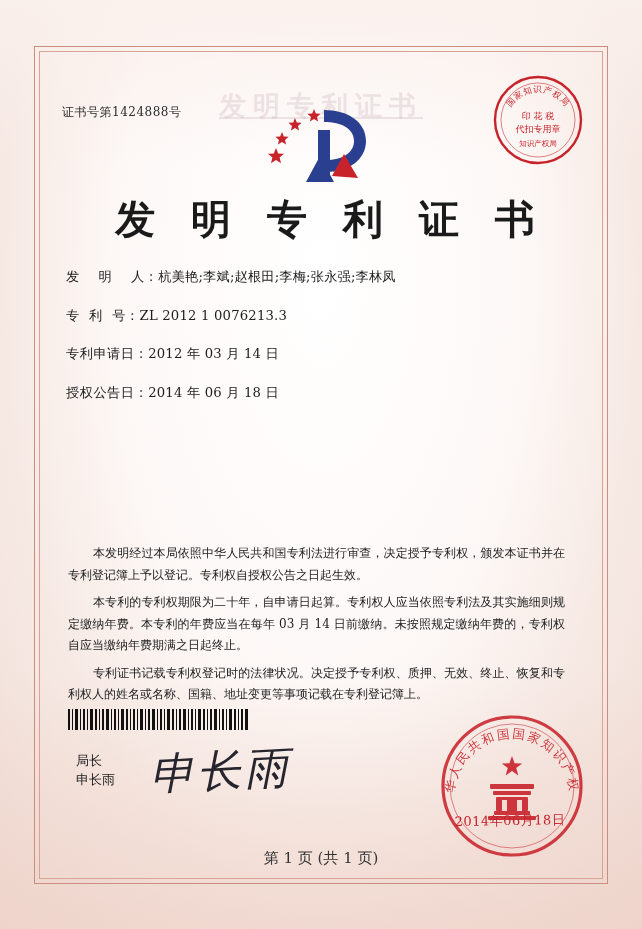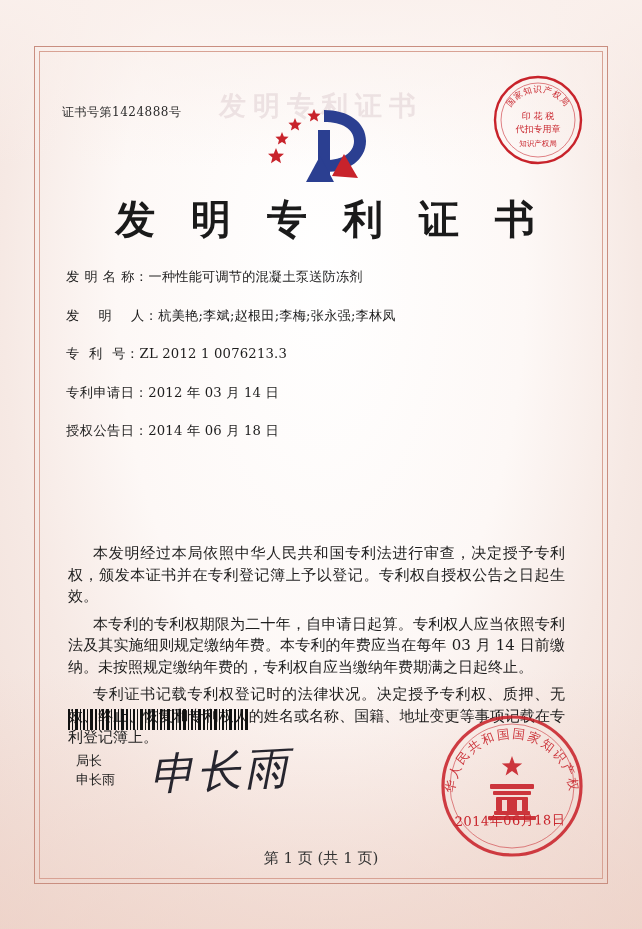--- a/index.html
+++ b/index.html
@@ -58,20 +58,21 @@
     left: 0;
     right: 0;
     top: 88px;
     text-align: center;
     font-size: 27px;
     letter-spacing: 7px;
     color: rgba(180, 150, 160, 0.22);
     font-family: "DejaVu Serif", serif;
     font-weight: bold;
     user-select: none;
+    text-decoration: underline;
   }
 
   .cert-number {
     position: absolute;
     left: 62px;
     top: 104px;
     font-size: 12px;
     color: #2b2b2b;
     letter-spacing: 0.5px;
     font-family: "DejaVu Serif", serif;
@@ -129,21 +130,21 @@
   }
   .field-value {
     letter-spacing: 0.2px;
   }
 
   .body-text {
     position: absolute;
     left: 68px;
     top: 543px;
     width: 497px;
-    font-size: 15px;
+    font-size: 12px;
     line-height: 21.5px;
     color: #1d1d1d;
     text-align: justify;
     font-family: "DejaVu Serif", serif;
   }
   .body-text p {
     margin: 0 0 6px 0;
     text-indent: 25px;
   }
 
@@ -249,24 +250,20 @@
       </text>
       <text x="46" y="45" text-anchor="middle" font-family="DejaVu Serif, serif" font-size="9" fill="#c8232b">印 花 税</text>
       <text x="46" y="58" text-anchor="middle" font-family="DejaVu Serif, serif" font-size="9" fill="#c8232b">代扣专用章</text>
       <text x="46" y="72" text-anchor="middle" font-family="DejaVu Serif, serif" font-size="7.5" fill="#c8232b">知识产权局</text>
     </svg>
   </div>
 
   <div class="main-title">发 明 专 利 证 书</div>
 
   <div class="fields">
-    <div class="field-row">
-      <span class="field-label">发 明 名 称：</span>
-      <span class="field-value">一种性能可调节的混凝土泵送防冻剂</span>
-    </div>
     <div class="field-row">
       <span class="field-label">发    明    人：</span>
       <span class="field-value">杭美艳;李斌;赵根田;李梅;张永强;李林凤</span>
     </div>
     <div class="field-row">
       <span class="field-label">专  利  号：</span>
       <span class="field-value">ZL 2012 1 0076213.3</span>
     </div>
     <div class="field-row">
       <span class="field-label">专利申请日：</span>

